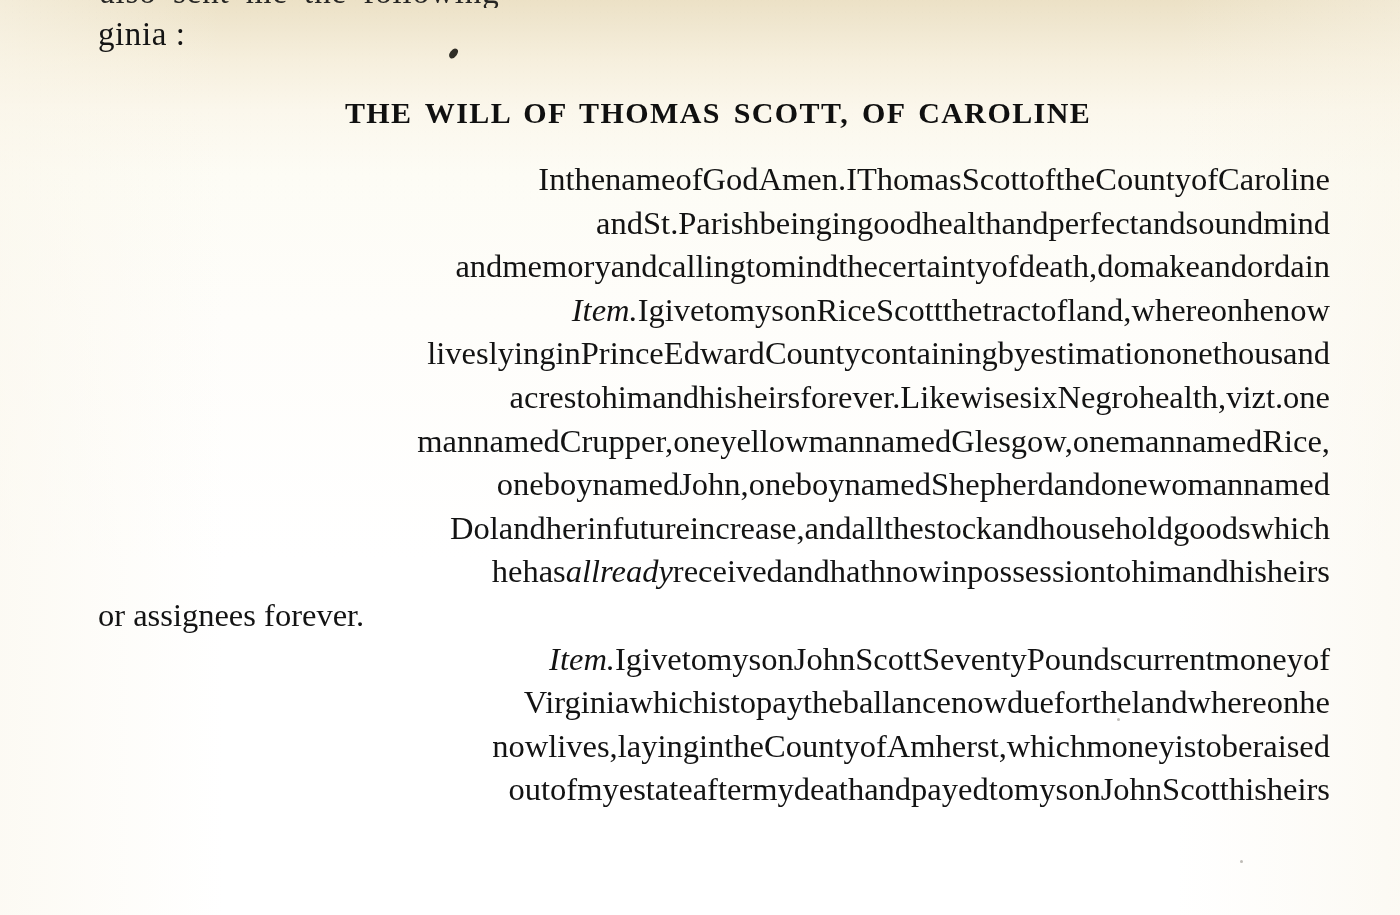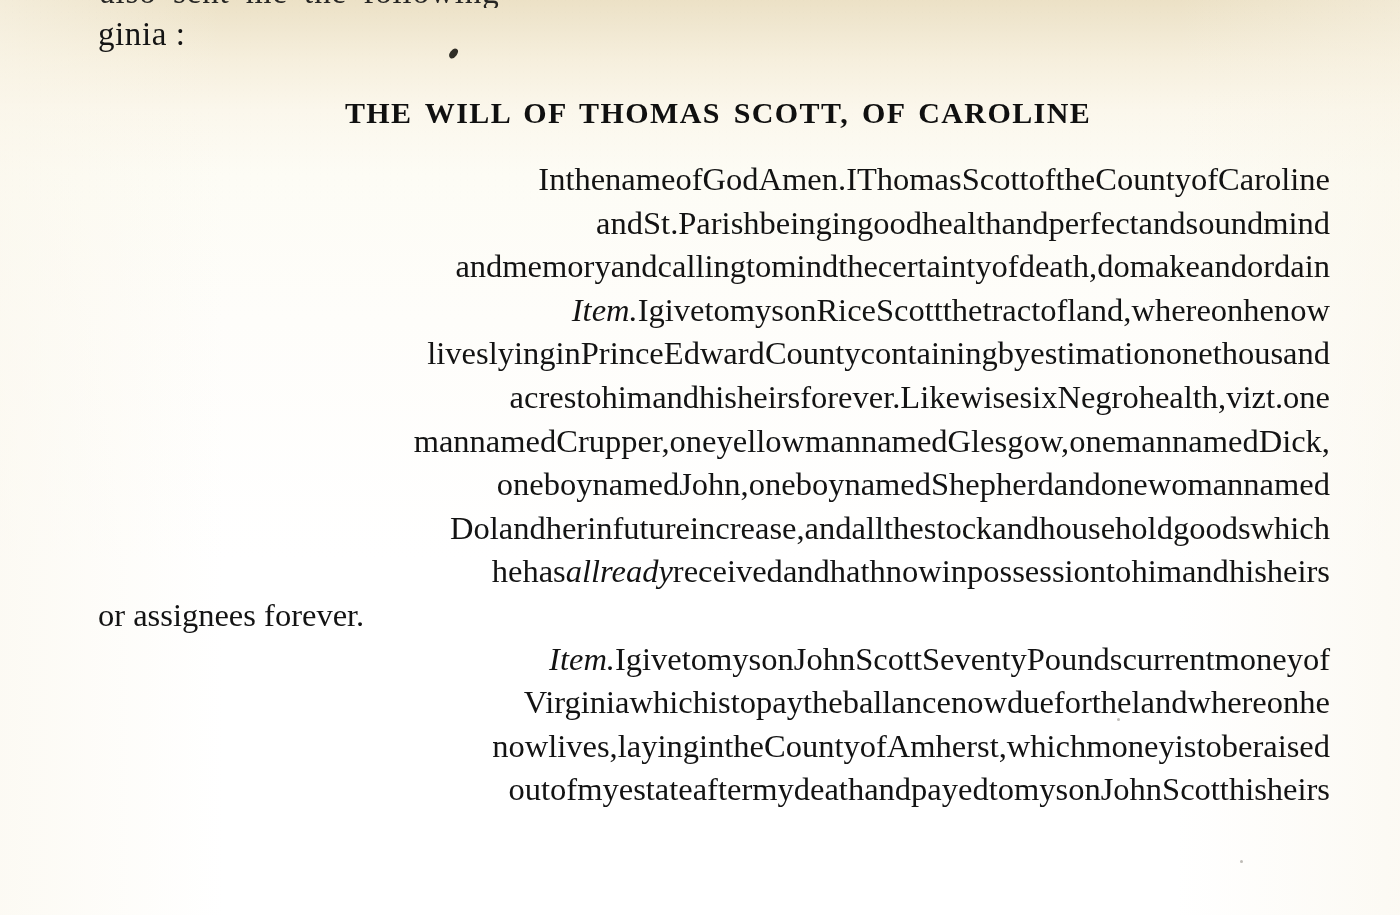--- a/index.html
+++ b/index.html
@@ -269,21 +269,21 @@
           <span>named</span>
           <span>Crupper,</span>
           <span>one</span>
           <span>yellow</span>
           <span>man</span>
           <span>named</span>
           <span>Glesgow,</span>
           <span>one</span>
           <span>man</span>
           <span>named</span>
-          <span>Dick,</span>
+          <span>Rice,</span>
         </div>
         <div class="line just">
           <span>one</span>
           <span>boy</span>
           <span>named</span>
           <span>John,</span>
           <span>one</span>
           <span>boy</span>
           <span>named</span>
           <span>Shepherd</span>

